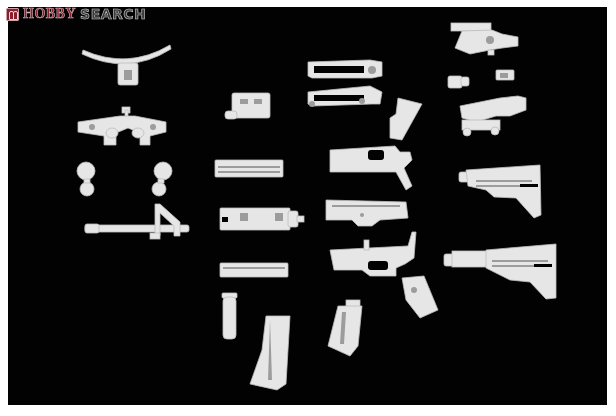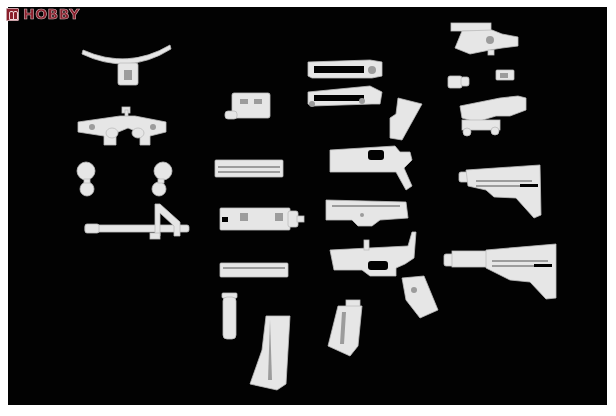--- a/index.html
+++ b/index.html
@@ -18,36 +18,37 @@
     .wm-icon {
       width: 13px; height: 13px; background: #8a1f2c; border: 1px solid #c9a0a6;
       border-radius: 1px; position: relative; box-sizing: border-box;
     }
     .wm-icon::before, .wm-icon::after {
       content: ""; position: absolute; top: 2px; width: 3px; height: 7px; border: 1px solid #f0d6da; border-radius: 2px 2px 0 0;
     }
     .wm-icon::before { left: 2px; }
     .wm-icon::after { left: 6px; }
     .wm-text { font-family: "DejaVu Sans", sans-serif; font-weight: bold; font-size: 14px; letter-spacing: 0.5px; line-height: 16px; }
-    .wm-hobby { color: #8a1f2c; -webkit-text-stroke: 0.6px #d6b3b8; }
+    .wm-hobby { color: #8a1f2c; font-family: Liberation Serif, serif; -webkit-text-stroke: 0.6px #d6b3b8; }
     .wm-search { color: #3a3a3a; -webkit-text-stroke: 0.6px #cfcfcf; }
 
     svg.parts { position: absolute; left: 0; top: 0; }
     .p { fill: #e6e6e6; stroke: #bdbdbd; stroke-width: 0.8; }
     .d { fill: #9c9c9c; }
     .k { fill: #020202; }
   </style>
 </head>
 <body>
 
 <div class="photo"></div>
 
 <div class="watermark">
   <span class="wm-icon"></span>
   <span class="wm-text wm-hobby">HOBBY</span>
+  <span class="wm-text wm-search">SEARCH</span>
 </div>
 
 <svg class="parts" width="616" height="416" viewBox="0 0 616 416">
 
   <g>
     <path class="p" d="M83,50 Q128,70 170,45 L171,49 Q128,76 82,54 Z"></path>
     <rect class="p" x="118" y="63" width="20" height="22" rx="2"></rect>
     <rect class="d" x="124" y="70" width="8" height="10"></rect>
   </g>
 

